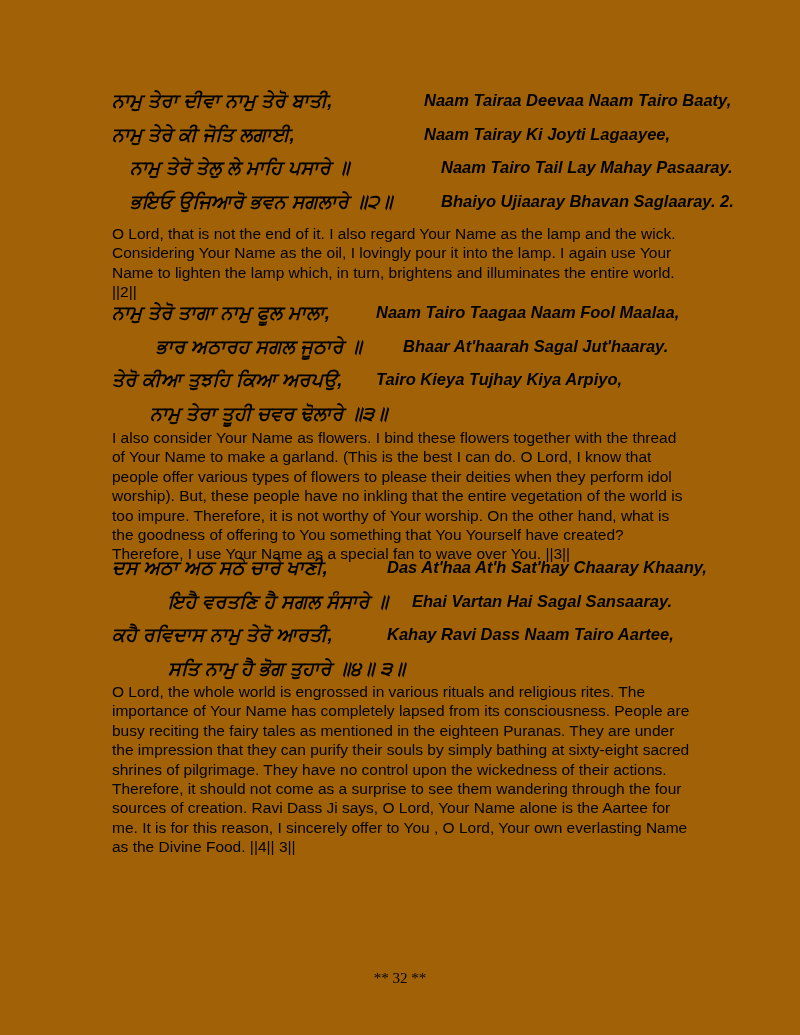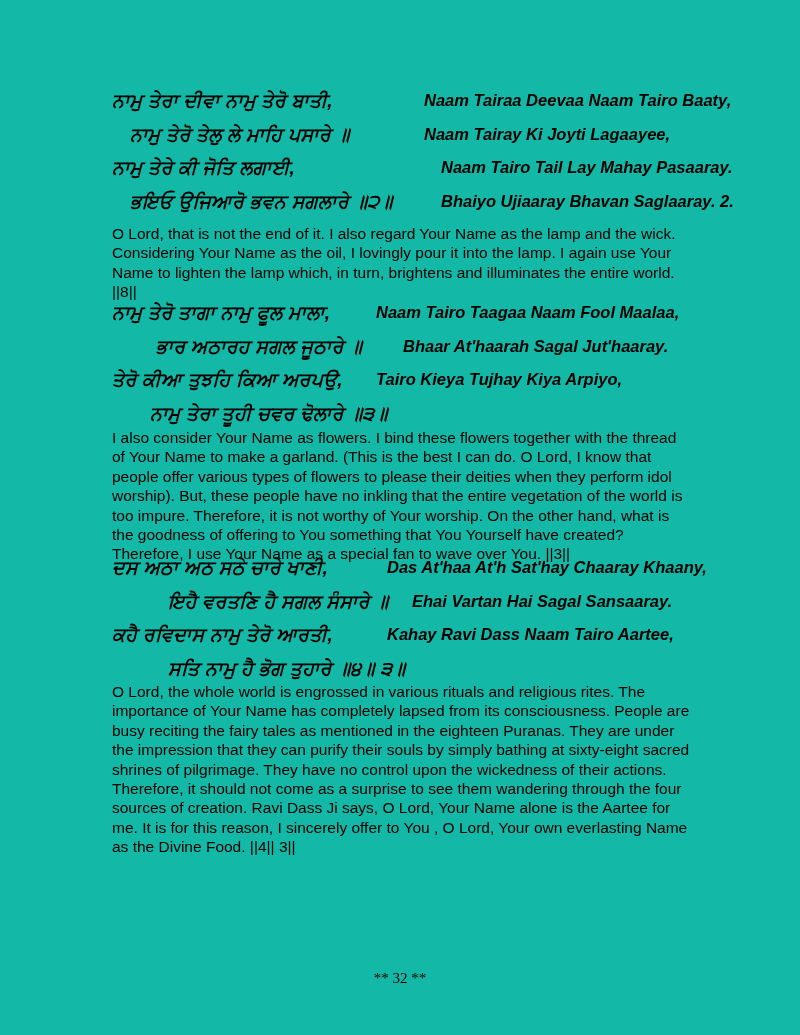--- a/index.html
+++ b/index.html
@@ -4,21 +4,21 @@
 <style>
   html, body {
     margin: 0;
     padding: 0;
     background: #ffffff;
   }
   .page {
     position: relative;
     width: 800px;
     height: 1035px;
-    background: #14b8a6;
+    background: #a16207;
     color: #000000;
     font-family: "Liberation Sans", sans-serif;
     overflow: hidden;
   }
 
   
   .verse {
     position: absolute;
     left: 112px;
     right: 100px;
@@ -82,33 +82,33 @@
   }
 </style>
 </head>
 <body>
 
 <div class="page">
 
   <section class="verse v1">
     <div class="gcol">
       <div class="ln">ਨਾਮੁ ਤੇਰਾ ਦੀਵਾ ਨਾਮੁ ਤੇਰੋ ਬਾਤੀ,</div>
+      <div class="ln">ਨਾਮੁ ਤੇਰੇ ਕੀ ਜੋਤਿ ਲਗਾਈ,</div>
       <div class="ln ind">ਨਾਮੁ ਤੇਰੋ ਤੇਲੁ ਲੇ ਮਾਹਿ ਪਸਾਰੇ ॥</div>
-      <div class="ln">ਨਾਮੁ ਤੇਰੇ ਕੀ ਜੋਤਿ ਲਗਾਈ,</div>
       <div class="ln ind">ਭਇਓ ਉਜਿਆਰੋ ਭਵਨ ਸਗਲਾਰੇ ॥੨॥</div>
     </div>
     <div class="tcol">
       <div class="ln">Naam Tairaa Deevaa Naam Tairo Baaty,</div>
       <div class="ln">Naam Tairay Ki Joyti Lagaayee,</div>
       <div class="ln ind">Naam Tairo Tail Lay Mahay Pasaaray.</div>
       <div class="ln ind">Bhaiyo Ujiaaray Bhavan Saglaaray. 2.</div>
     </div>
   </section>
 
-  <p class="para p1">O Lord, that is not the end of it. I also regard Your Name as the lamp and the wick. Considering Your Name as the oil, I lovingly pour it into the lamp. I again use Your Name to lighten the lamp which, in turn, brightens and illuminates the entire world. ||8||</p>
+  <p class="para p1">O Lord, that is not the end of it. I also regard Your Name as the lamp and the wick. Considering Your Name as the oil, I lovingly pour it into the lamp. I again use Your Name to lighten the lamp which, in turn, brightens and illuminates the entire world. ||2||</p>
 
   <section class="verse v2">
     <div class="gcol">
       <div class="ln">ਨਾਮੁ ਤੇਰੋ ਤਾਗਾ ਨਾਮੁ ਫੂਲ ਮਾਲਾ,</div>
       <div class="ln ind">ਭਾਰ ਅਠਾਰਹ ਸਗਲ ਜੂਠਾਰੇ ॥</div>
       <div class="ln">ਤੇਰੋ ਕੀਆ ਤੁਝਹਿ ਕਿਆ ਅਰਪਉ,</div>
       <div class="ln ind">ਨਾਮੁ ਤੇਰਾ ਤੂਹੀ ਚਵਰ ਢੋਲਾਰੇ ॥੩॥</div>
     </div>
     <div class="tcol">
       <div class="ln">Naam Tairo Taagaa Naam Fool Maalaa,</div>

